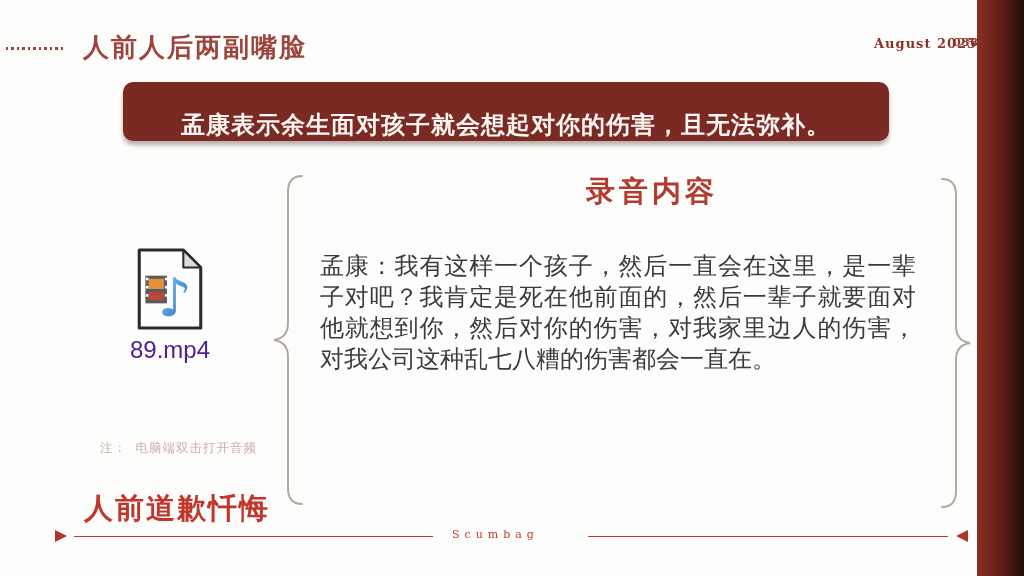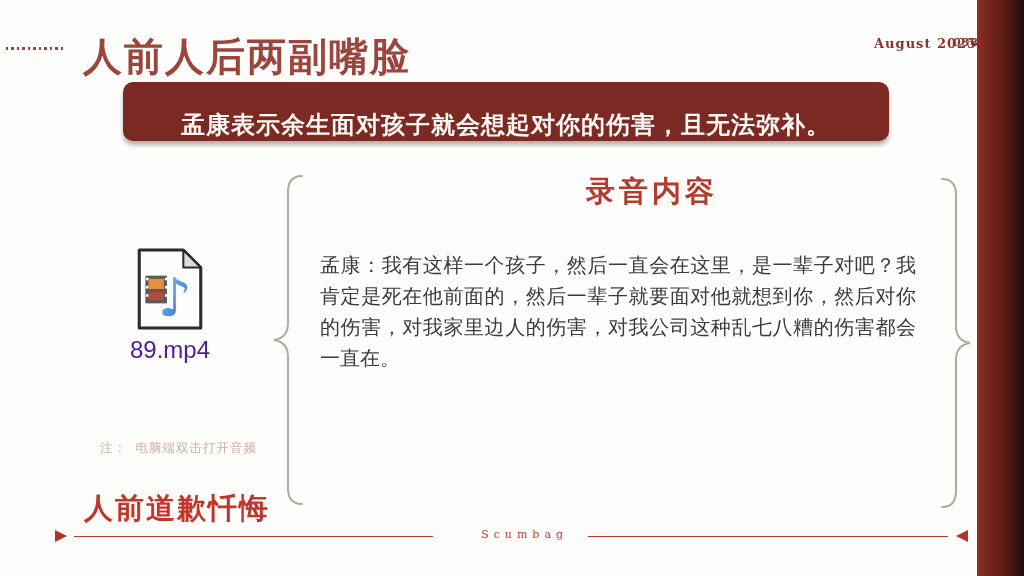--- a/index.html
+++ b/index.html
@@ -19,21 +19,21 @@
   }
   
   .dotted-line {
     position: absolute; left: 6px; top: 47px;
     width: 60px; height: 3px;
     background-image: repeating-linear-gradient(to right, #9a463e 0 2.5px, transparent 2.5px 5.5px);
   }
   .slide-title {
     position: absolute; left: 83px; top: 30px;
     font-family: "Liberation Serif", "DejaVu Serif", serif;
-    font-size: 39px; font-weight: bold;
+    font-size: 26px; font-weight: bold;
     letter-spacing: 2px;
     color: #9c453c;
     white-space: nowrap;
   }
   .meta-date {
     position: absolute; left: 874px; top: 36px;
     font-family: "DejaVu Serif", serif;
     font-size: 13px; font-weight: bold;
     color: #8b332b; letter-spacing: 1px;
   }
@@ -79,21 +79,21 @@
   .filename {
     margin-top: 6px;
     font-family: "Liberation Sans", sans-serif;
     font-size: 24px; color: #4c1d95;
     white-space: nowrap;
   }
   .transcript {
     position: absolute; left: 320px; top: 250px;
     width: 596px;
     font-family: "Liberation Sans", "DejaVu Sans", sans-serif;
-    font-size: 20px; line-height: 31px;
+    font-size: 24px; line-height: 31px;
     color: #3b3b3b;
     text-align: justify;
   }
   .note {
     position: absolute; left: 100px; top: 440px;
     font-size: 12.5px; color: #c9aea6;
     letter-spacing: 1px;
     white-space: nowrap;
     font-family: Liberation Mono, monospace;
   }
@@ -106,21 +106,21 @@
     white-space: nowrap;
   }
   .line {
     position: absolute; top: 536px; height: 0;
     border-top: 1.5px solid #c0392b;
   }
   .line-left  { left: 74px;  width: 359px; }
   .line-right { left: 588px; width: 360px; }
   .scumbag {
     position: absolute; left: 452px; top: 528px;
-    width: 116px; text-align: right;
+    width: 116px; text-align: left;
     font-family: "DejaVu Serif", serif;
     font-size: 11px; letter-spacing: 5px;
     color: #c23a2e;
   }
   .tri { position: absolute; top: 530px; width: 0; height: 0; }
   .tri-left {
     left: 55px;
     border-top: 6.5px solid transparent;
     border-bottom: 6.5px solid transparent;
     border-left: 12px solid #b5342a;

